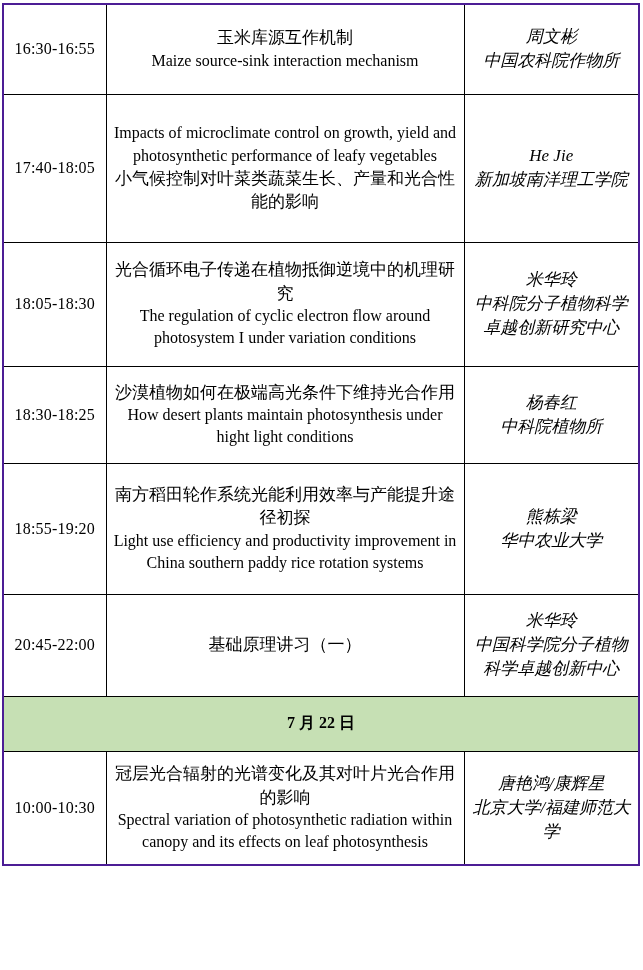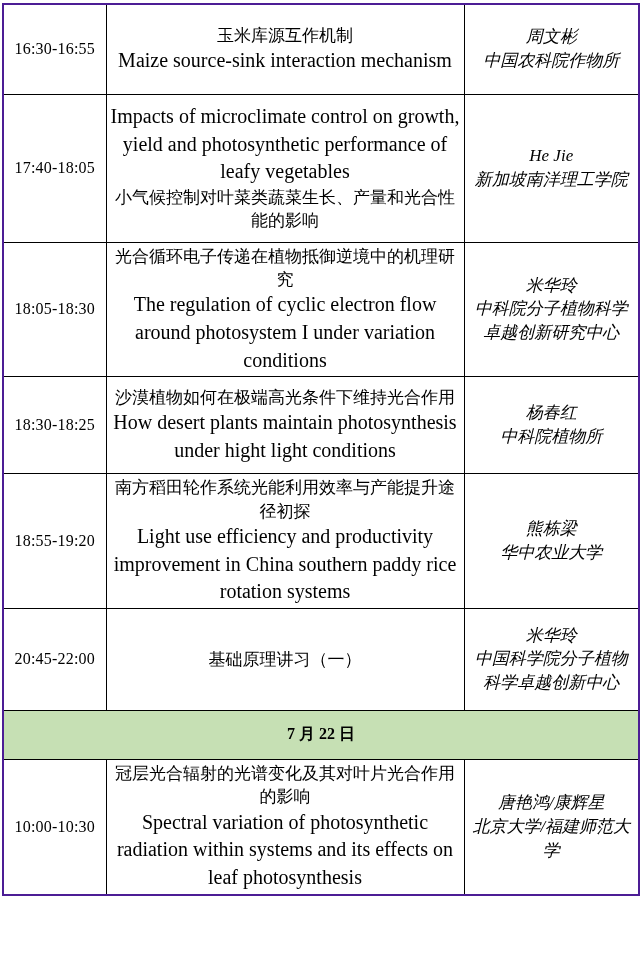--- a/index.html
+++ b/index.html
@@ -33,30 +33,30 @@
     padding: 2px 3px;
     box-sizing: border-box;
   }
   .time-cell {
     font-size: 16px;
     letter-spacing: 0.2px;
     white-space: nowrap;
   }
   .title-cell { line-height: 1.35; }
   .line-zh { font-size: 17px; line-height: 1.38; }
-  .line-en { font-size: 20px; line-height: 1.38; }
+  .line-en { font-size: 16px; line-height: 1.38; }
   .speaker-cell {
     font-size: 17px;
     line-height: 1.4;
     font-style: italic;
   }
   tr.date-row td {
     font-weight: bold;
     font-size: 16px;
-    height: 49px;
+    height: 55px;
   }
 </style>
 </head>
 <body>
 
 <div class="page">
   <table class="schedule">
     <colgroup>
       <col class="c-time">
         <col class="c-title">
@@ -137,21 +137,21 @@
       </tr>
 
       <tr class="date-row">
         <td colspan="3" style="background: rgb(198, 224, 180);">7 月 22 日</td>
       </tr>
 
       <tr style="height:114px">
         <td class="time-cell">10:00-10:30</td>
         <td class="title-cell">
           <div class="line-zh">冠层光合辐射的光谱变化及其对叶片光合作用的影响</div>
-          <div class="line-en">Spectral variation of photosynthetic radiation within systems and its effects on leaf photosynthesis</div>
+          <div class="line-en">Spectral variation of photosynthetic radiation within canopy and its effects on leaf photosynthesis</div>
         </td>
         <td class="speaker-cell">
           <div>唐艳鸿/康辉星</div>
           <div>北京大学/福建师范大学</div>
         </td>
       </tr>
 
     </tbody>
   </table>
 </div>

